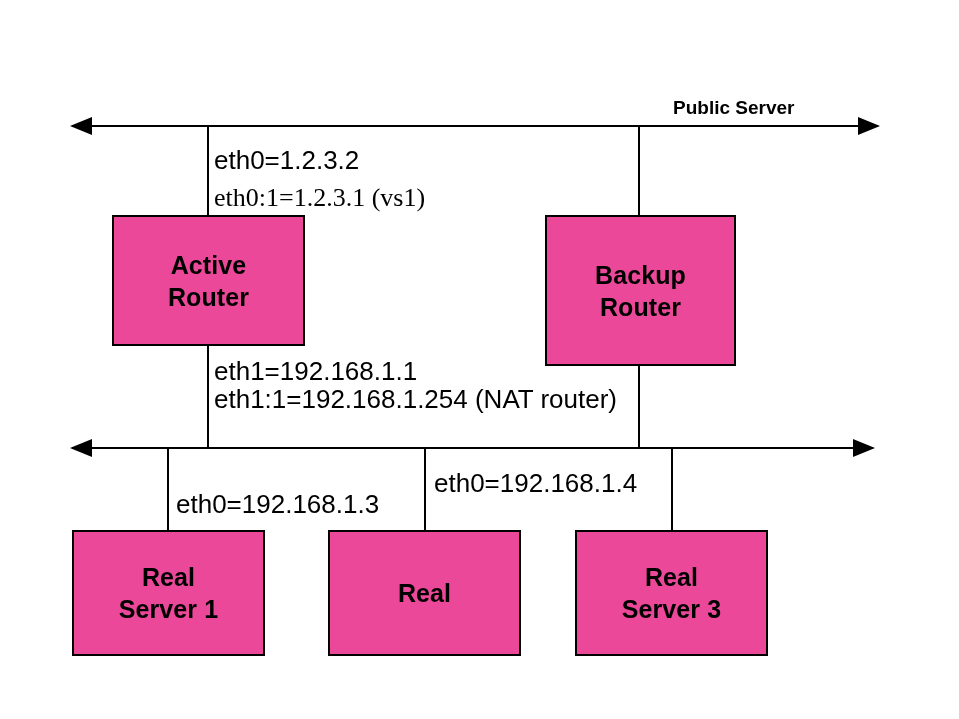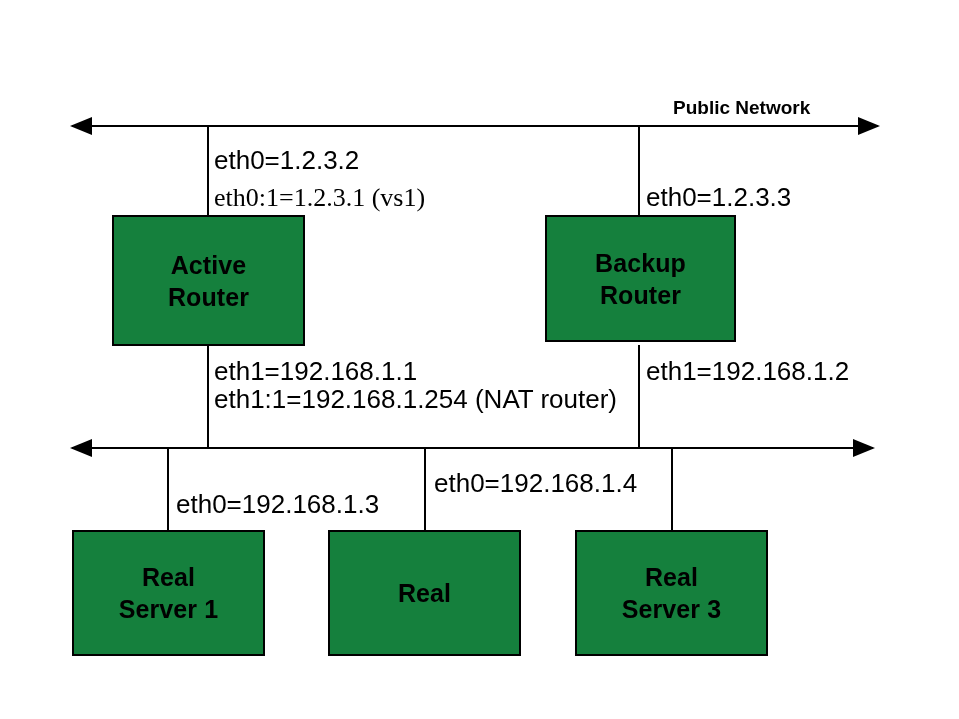--- a/index.html
+++ b/index.html
@@ -21,39 +21,39 @@
   #diagram-svg {
     position: absolute;
     left: 0;
     top: 0;
     width: 959px;
     height: 719px;
   }
   
   .node-box {
     position: absolute;
-    background: #15803d;
+    background: #ec4899;
     border: 2px solid #000000;
     box-sizing: border-box;
     display: flex;
     flex-direction: column;
     align-items: center;
     justify-content: center;
     font-family: "Liberation Sans", sans-serif;
     font-weight: bold;
     font-size: 25px;
     line-height: 1.28;
     color: #000000;
     text-align: center;
     letter-spacing: 0.1px;
   }
   .node-line { display: block; white-space: nowrap; }
 
   #active-router  { left: 112px; top: 215px; width: 193px; height: 131px; }
-  #backup-router  { left: 545px; top: 215px; width: 191px; height: 127px; }
+  #backup-router  { left: 545px; top: 215px; width: 191px; height: 151px; }
   #real-server-1  { left: 72px;  top: 530px; width: 193px; height: 126px; }
   #real-server-2  { left: 328px; top: 530px; width: 193px; height: 126px; }
   #real-server-3  { left: 575px; top: 530px; width: 193px; height: 126px; }
 
   
   .iface-label {
     position: absolute;
     font-family: "Liberation Sans", sans-serif;
     font-weight: normal;
     font-size: 26px;
@@ -103,34 +103,32 @@
     <line x1="208" y1="345" x2="208" y2="449" stroke="#000000" stroke-width="2"></line>
 
     <line x1="639" y1="126" x2="639" y2="216" stroke="#000000" stroke-width="2"></line>
     <line x1="639" y1="345" x2="639" y2="449" stroke="#000000" stroke-width="2"></line>
 
     <line x1="168" y1="448" x2="168" y2="531" stroke="#000000" stroke-width="2"></line>
     <line x1="425" y1="448" x2="425" y2="531" stroke="#000000" stroke-width="2"></line>
     <line x1="672" y1="448" x2="672" y2="531" stroke="#000000" stroke-width="2"></line>
   </svg>
 
-  <div class="net-label" id="label-public-network">Public Network</div>
+  <div class="net-label" id="label-public-network">Public Server</div>
 
 
   <div class="iface-label" id="label-active-eth0">eth0=1.2.3.2</div>
 
   <div class="iface-label" id="label-active-eth0-1">eth0:1=1.2.3.1 (vs1)</div>
 
-  <div class="iface-label" id="label-backup-eth0">eth0=1.2.3.3</div>
 
   <div class="iface-label" id="label-active-eth1">eth1=192.168.1.1</div>
 
   <div class="iface-label" id="label-active-eth1-1">eth1:1=192.168.1.254 (NAT router)</div>
 
-  <div class="iface-label" id="label-backup-eth1">eth1=192.168.1.2</div>
 
   <div class="iface-label" id="label-rs1-eth0">eth0=192.168.1.3</div>
 
   <div class="iface-label" id="label-rs2-eth0">eth0=192.168.1.4</div>
 
 
   <div class="node-box" id="active-router">
     <span class="node-line">Active</span>
     <span class="node-line">Router</span>
   </div>

